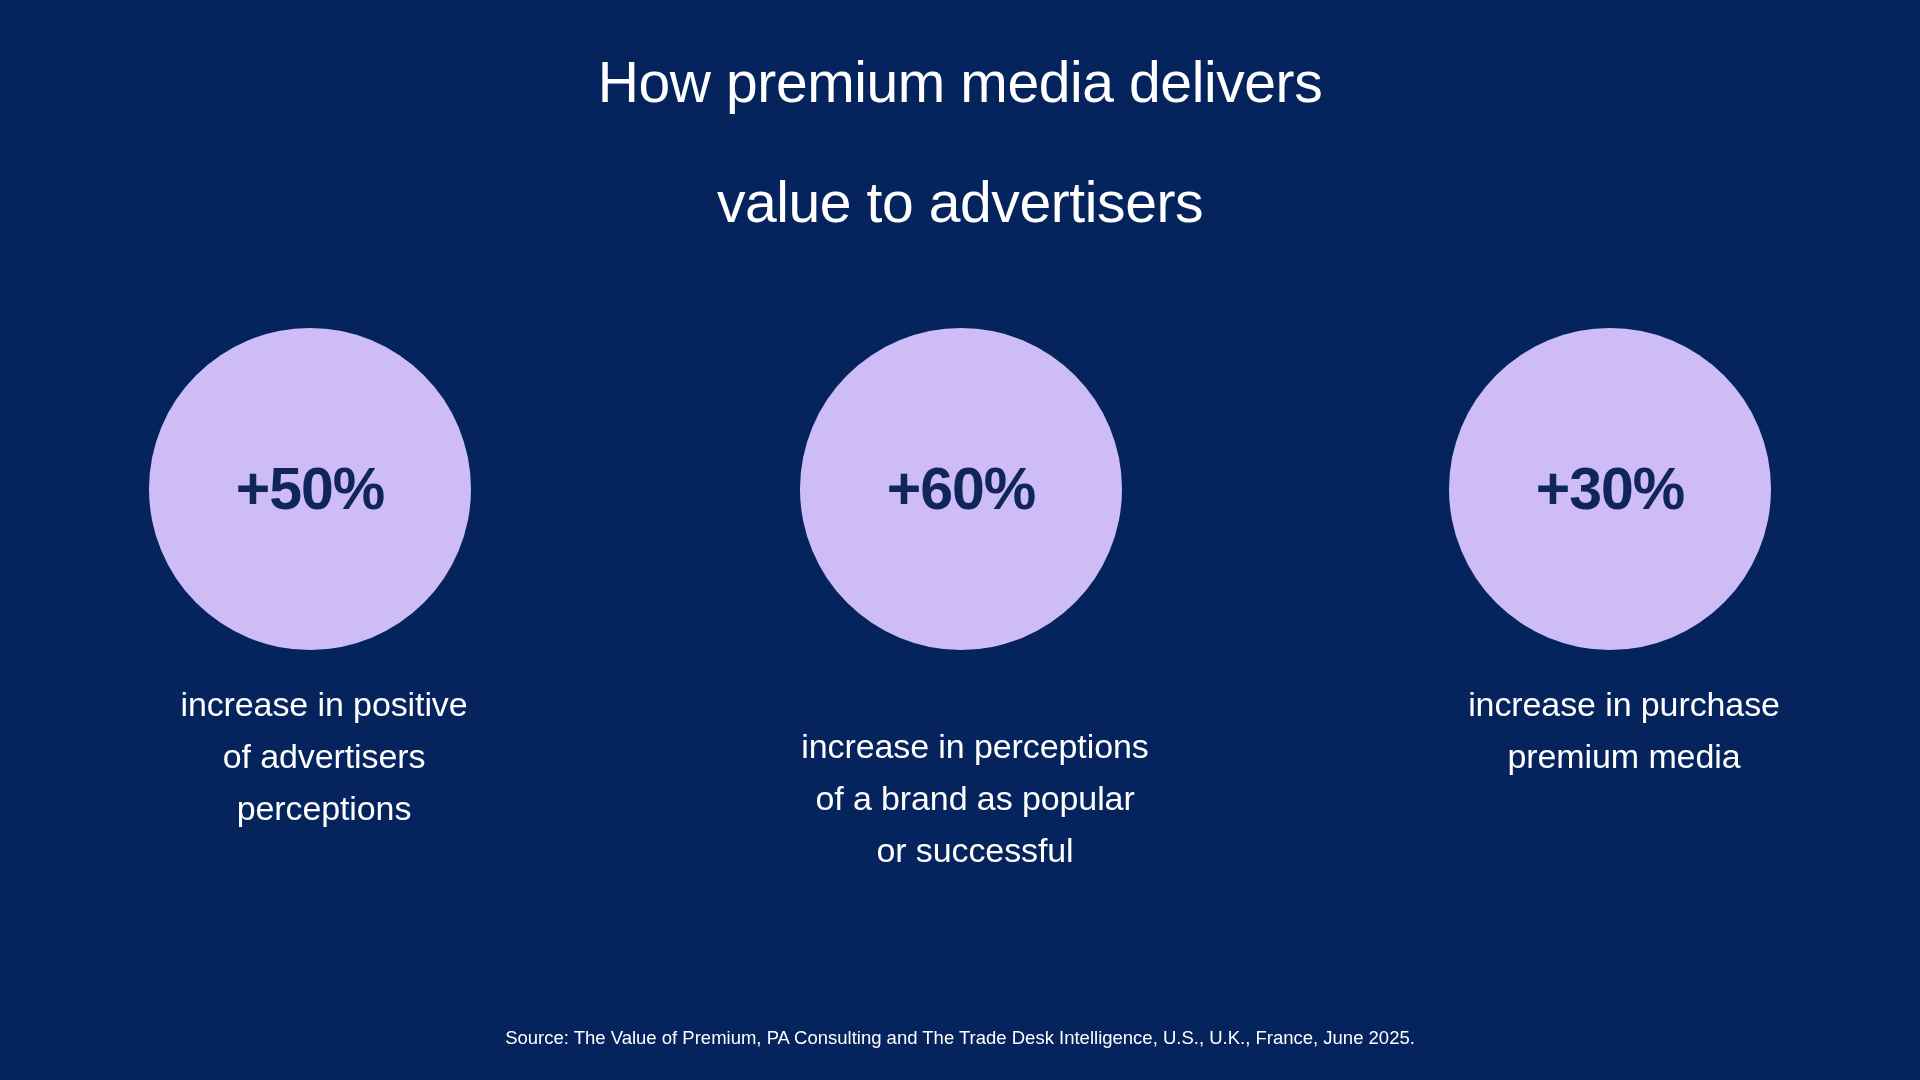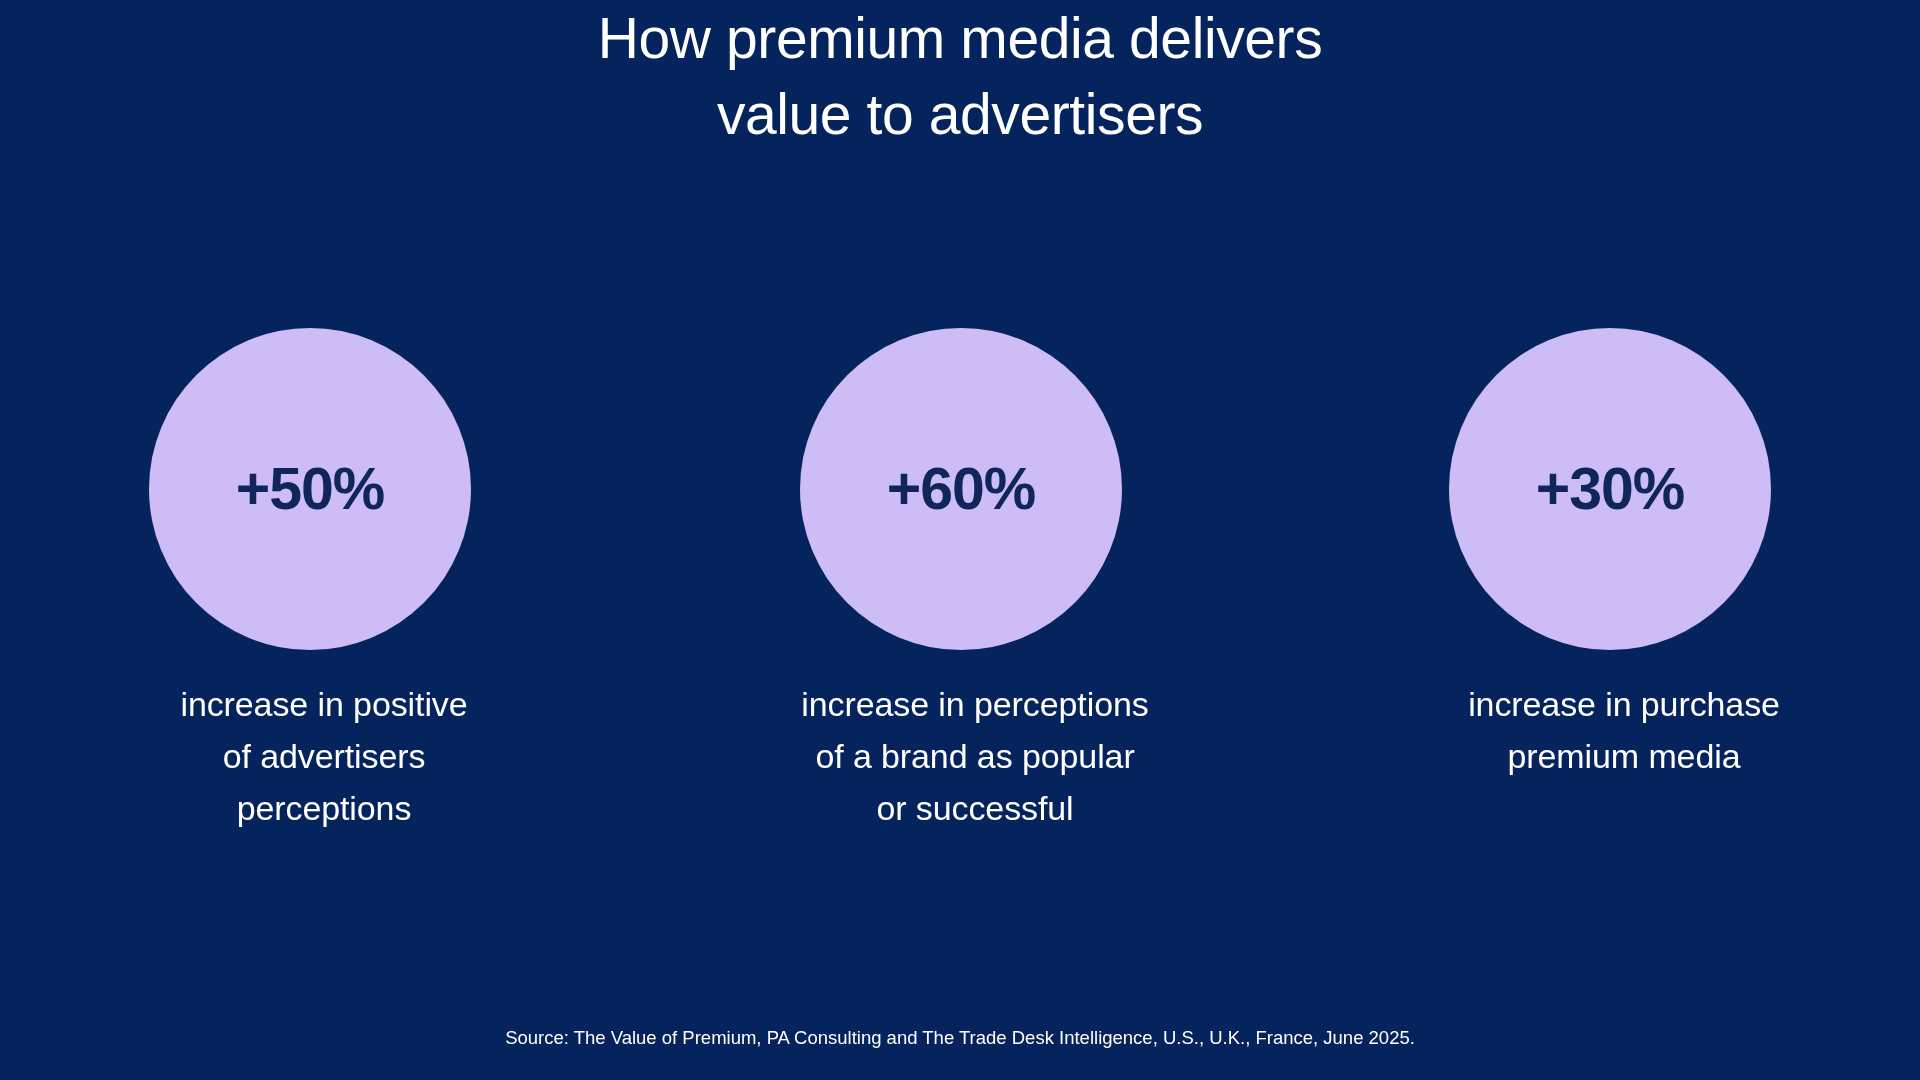--- a/index.html
+++ b/index.html
@@ -32,20 +32,21 @@
     text-align: center;
   }
   .title-line {
     display: block;
     color: #ffffff;
     font-size: 57px;
     line-height: 76px;
     font-weight: 400;
     letter-spacing: -0.4px;
     white-space: pre;
+    margin-top: 44px;
   }
 
   
   .stats-row {
     position: absolute;
     top: 328px;
     left: 0;
     width: 1920px;
     height: 560px;
     display: flex;
@@ -53,21 +54,21 @@
     align-items: flex-start;
   }
   .stat-col {
     width: 640px;
     display: flex;
     flex-direction: column;
     align-items: center;
   }
   
   .stat-col.col-1 { transform: translateX(-10px); }
-  .stat-col.col-2 { transform: translateX(1px);  }
+  .stat-col.col-2 { transform: translateX(1px); gap: 42px;  }
   .stat-col.col-3 { transform: translateX(10px); }
 
   .stat-circle {
     width: 322px;
     height: 322px;
     border-radius: 50%;
     background: #cdbcf5;
     display: flex;
     align-items: center;
     justify-content: center;

